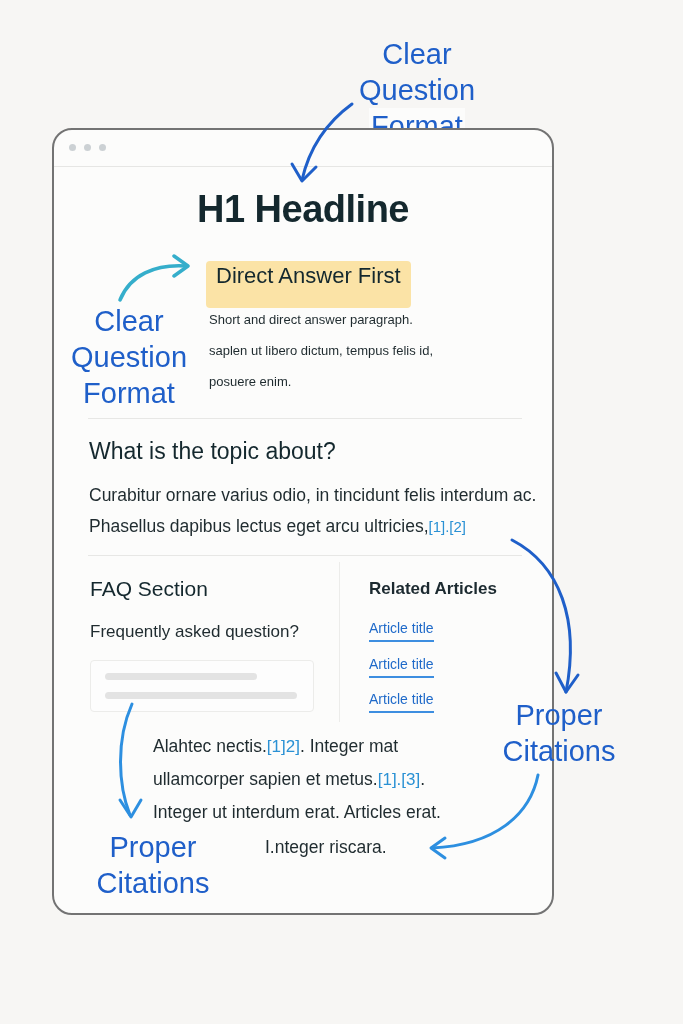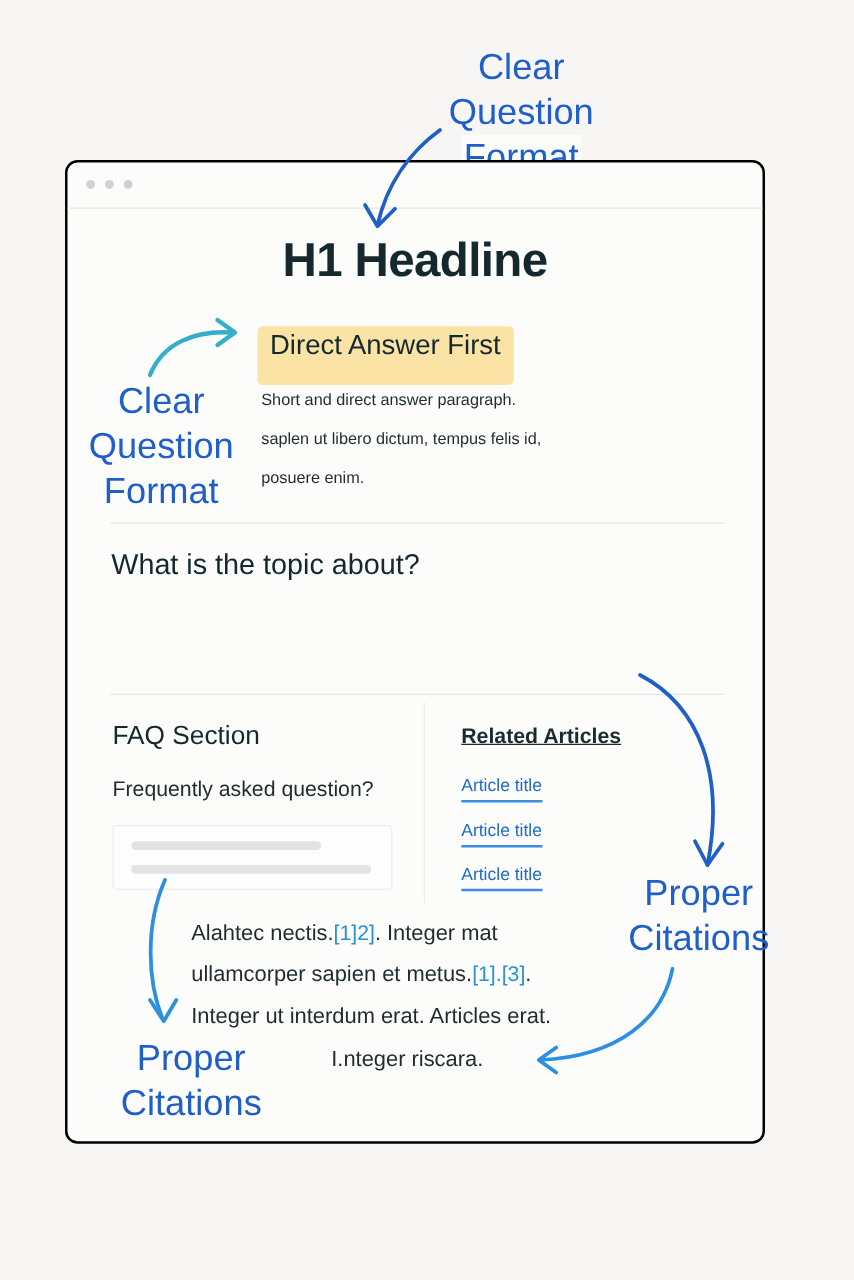--- a/index.html
+++ b/index.html
@@ -7,24 +7,24 @@
     width: 683px; height: 1024px;
     background: #f7f6f4;
     position: relative;
     overflow: hidden;
     font-family: "Liberation Sans", "DejaVu Sans", sans-serif;
     color: #1c2a30;
   }
   .window {
     position: absolute;
     left: 52px; top: 128px;
-    width: 560px; height: 787px;
+    width: 502px; height: 787px;
     background: #fcfcfb;
-    border: 2px solid #000000;
-    border-radius: 10px;
+    border: 2px solid #737373;
+    border-radius: 20px;
     box-sizing: border-box;
   }
   .titlebar {
     position: absolute; left: 0; top: 0; right: 0; height: 36px;
     border-bottom: 1px solid #e6e6e4;
   }
   .dot {
     position: absolute; top: 14px;
     width: 7px; height: 7px; border-radius: 50%;
     background: #ccd1d4;
@@ -47,21 +47,21 @@
     background: #fbe3a6; border-radius: 4px;
     padding: 2px 10px 19px 10px;
     font-size: 22px; color: #14282e;
   }
   .para {
     position: absolute; font-size: 13px; line-height: 31px; color: #1f2b2f;
   }
   .divider { position: absolute; height: 1px; background: #e7e7e5; }
   .h2 { position: absolute; font-size: 23px; font-weight: 500; color: #14282e; }
   .h3 { position: absolute; font-size: 21px; font-weight: 500; color: #14282e; }
-  .h4 { position: absolute; font-size: 17px; font-weight: bold; color: #1c2a30; text-decoration: underline; }
+  .h4 { position: absolute; font-size: 17px; font-weight: bold; color: #1c2a30; }
   .cite { color: #2a91d4; font-size: 15px; }
   .link {
     position: absolute; font-size: 14px; color: #1f6ac9;
     border-bottom: 2px solid #3d8ee0; line-height: 24px; cursor: pointer;
   }
   .faq-box {
     position: absolute; left: 36px; top: 530px; width: 222px; height: 50px;
     border: 1px solid #ececea; border-radius: 4px; background: #fdfdfd;
   }
   .bar { position: absolute; height: 7px; border-radius: 4px; background: #e3e3e3; left: 14px; }
@@ -91,20 +91,24 @@
   <div class="para" style="left:155px; top:174px;">
     <div>Short and direct answer paragraph.</div>
     <div>saplen ut libero dictum, tempus felis id,</div>
     <div>posuere enim.</div>
   </div>
 
   <div class="divider" style="left:34px; right:30px; top:288px;"></div>
 
   <div class="h2" style="left:35px; top:308px;">What is the topic about?</div>
 
+  <div class="para" style="left:35px; top:350px; font-size:17.5px;">
+    <div>Curabitur ornare varius odio, in tincidunt felis interdum ac.</div>
+    <div><span>Phasellus dapibus lectus eget arcu ultricies,</span><span class="cite">[1].[2]</span></div>
+  </div>
 
   <div class="divider" style="left:34px; right:30px; top:425px;"></div>
 
   <div class="vline" style="left:285px; top:432px; height:160px;"></div>
 
   <div class="h3" style="left:36px; top:447px;text-align:center;">FAQ Section</div>
   <div class="para" style="left:36px; top:486px; font-size:17px;">Frequently asked question?</div>
   <div class="faq-box">
     <div class="bar" style="top:12px; width:152px;"></div>
     <div class="bar" style="top:31px; width:192px;"></div>

